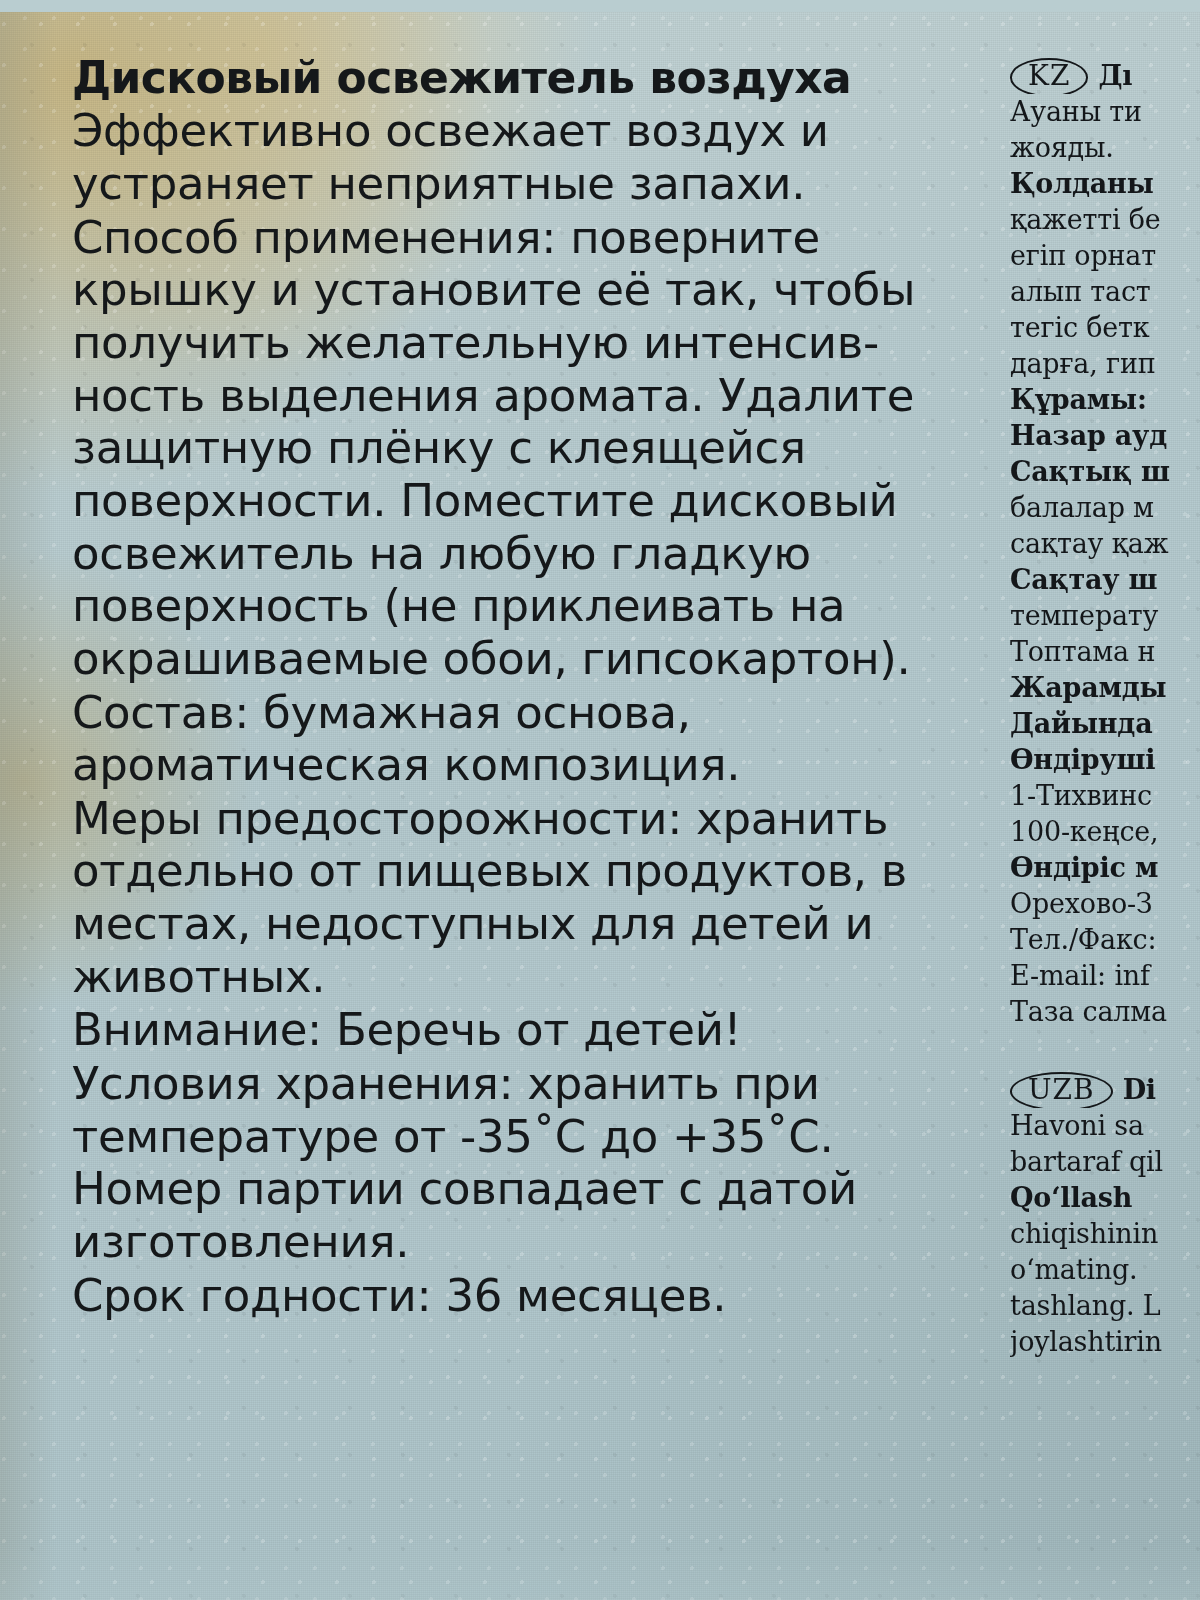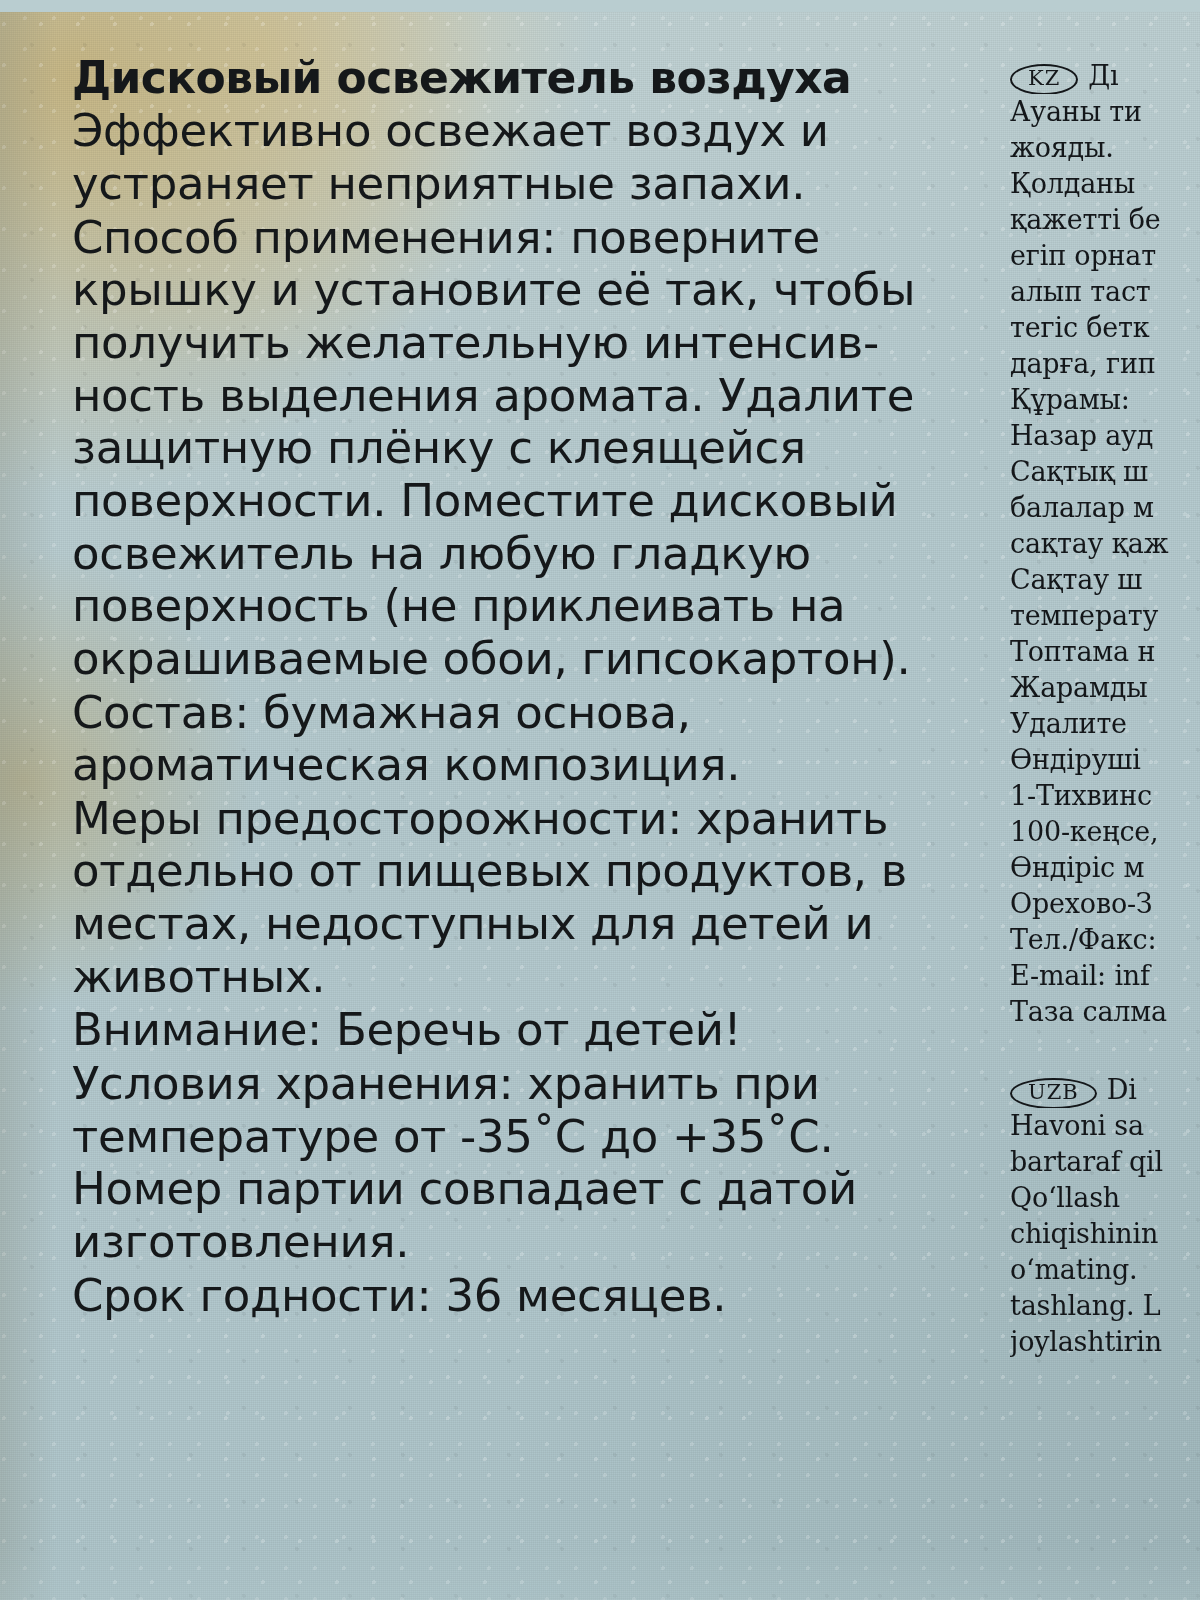--- a/index.html
+++ b/index.html
@@ -84,29 +84,29 @@
     font-family: "DejaVu Serif", serif;
     font-size: 27px;
     line-height: 1.33;
     letter-spacing: -0.2px;
     white-space: nowrap;
   }
   .col-right .row {
     height: 36px;
     overflow: hidden;
   }
-  .col-right .row b { font-weight: 400; text-align: right; }
+  .col-right .row b { font-weight: 700; text-align: right; }
   .lang-pill {
     display: inline-block;
     border: 2.5px solid #14171a;
     border-radius: 50% / 50%;
     padding: 1px 16px 3px 16px;
     font-family: "DejaVu Serif", serif;
     font-weight: 400;
-    font-size: 21px;
+    font-size: 28px;
     letter-spacing: 1px;
     margin-right: 10px;
     line-height: 1.1;
   }
   .gap { height: 42px; }
 
   
   #bottom-fade {
     position: absolute;
     left: 0; right: 0; bottom: 0;
@@ -183,21 +183,21 @@
     <div class="row">дарға, гип</div>
     <div class="row"><b>Құрамы:</b></div>
     <div class="row"><b>Назар ауд</b></div>
     <div class="row"><b>Сақтық ш</b></div>
     <div class="row">балалар м</div>
     <div class="row">сақтау қаж</div>
     <div class="row"><b>Сақтау ш</b></div>
     <div class="row">температу</div>
     <div class="row">Топтама н</div>
     <div class="row"><b>Жарамды</b></div>
-    <div class="row"><b>Удалите</b></div>
+    <div class="row"><b>Дайында</b></div>
     <div class="row"><b>Өндіруші</b></div>
     <div class="row">1-Тихвинс</div>
     <div class="row">100-кеңсе,</div>
     <div class="row"><b>Өндіріс м</b></div>
     <div class="row">Орехово-З</div>
     <div class="row">Тел./Факс:</div>
     <div class="row">E-mail: inf</div>
     <div class="row">Таза салма</div>
 
     <div class="gap"></div>

